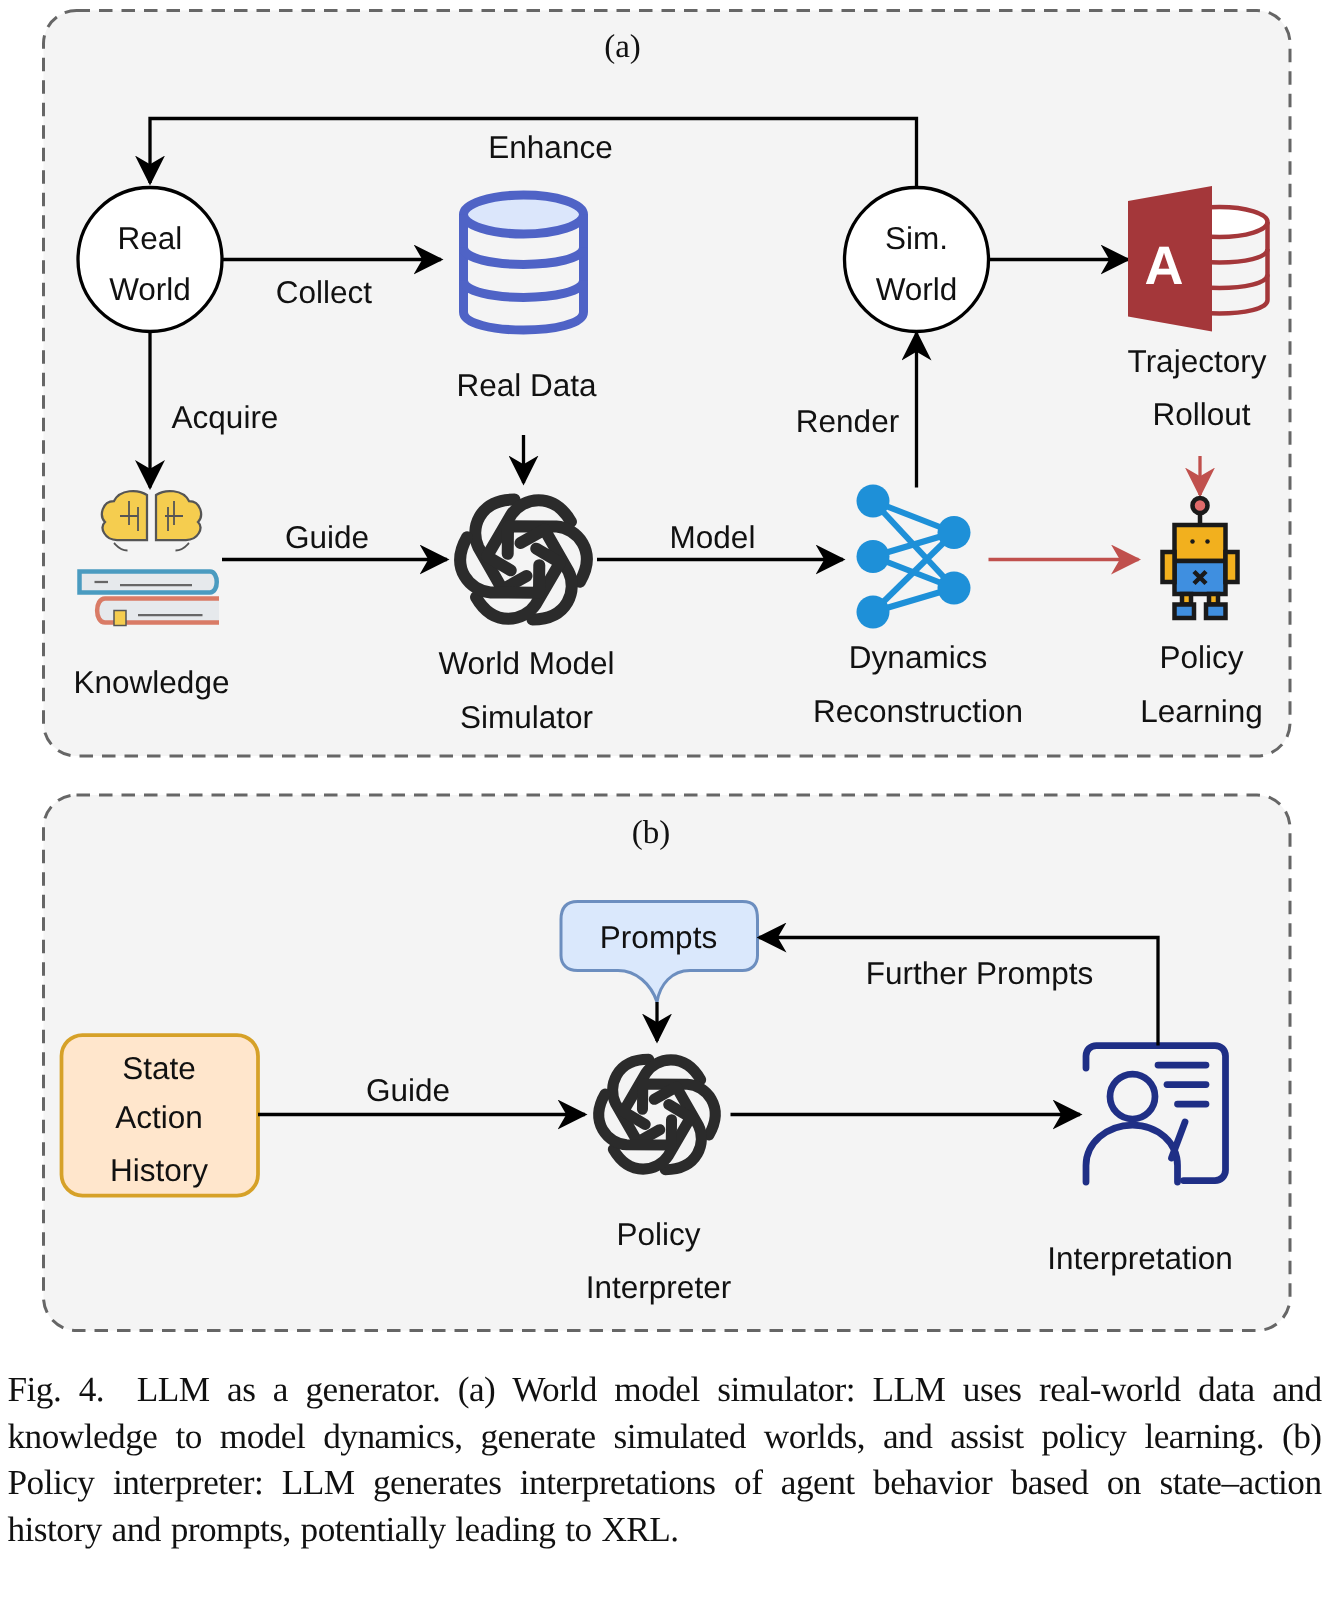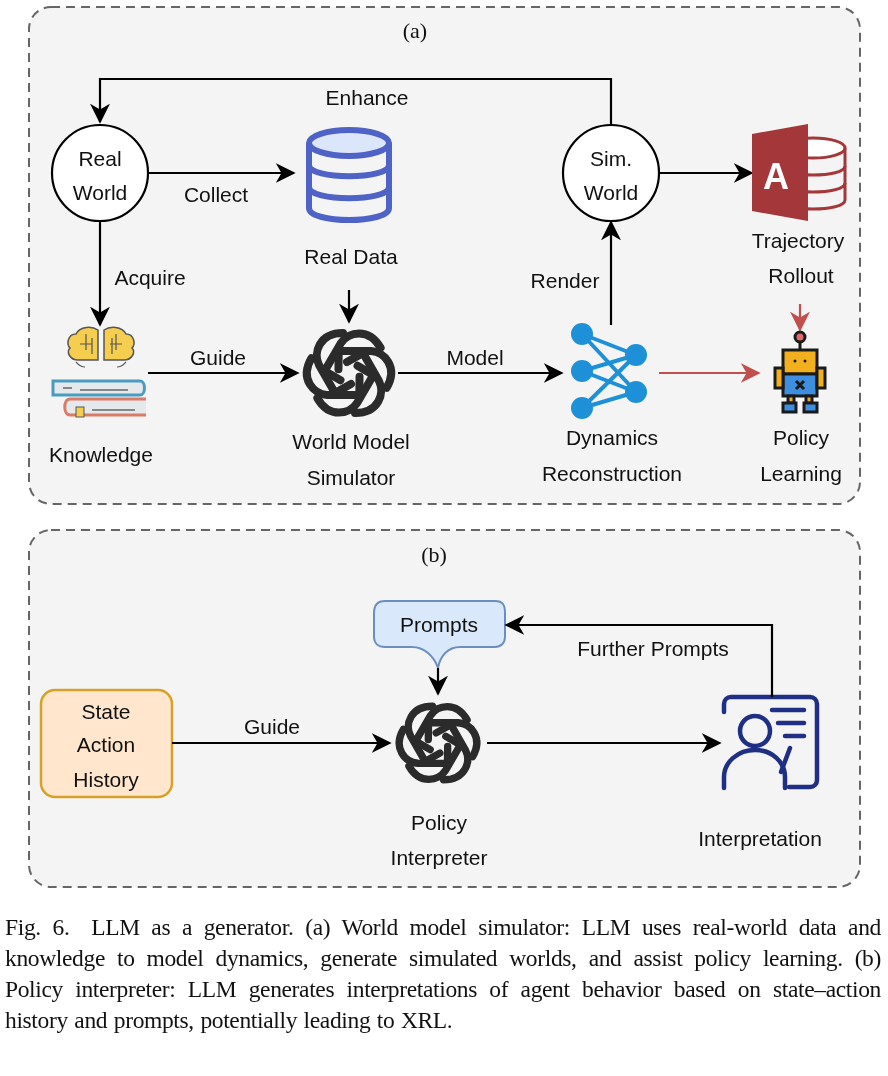--- a/index.html
+++ b/index.html
@@ -197,15 +197,15 @@
     <line x1="778" y1="723" x2="804" y2="723"></line>
     <line x1="785" y1="736" x2="804" y2="736"></line>
   </g>
   <text class="lbl" x="760" y="846" text-anchor="middle">Interpretation</text>
 
   <path d="M772,697 L772,625 L506,625" fill="none" stroke="#000" stroke-width="2.2" marker-end="url(#ahBig)"></path>
   <text class="lbl" x="653" y="656" text-anchor="middle">Further Prompts</text>
 </svg>
 
 <div id="caption">
-  <span class="fig">Fig. 6.</span>
+  <span class="fig">Fig. 4.</span>
   <span>LLM as a generator. (a) World model simulator: LLM uses real-world data and knowledge to model dynamics, generate simulated worlds, and assist policy learning. (b) Policy interpreter: LLM generates interpretations of agent behavior based on state–action history and prompts, potentially leading to XRL.</span>
 </div>
 
 </body></html>

